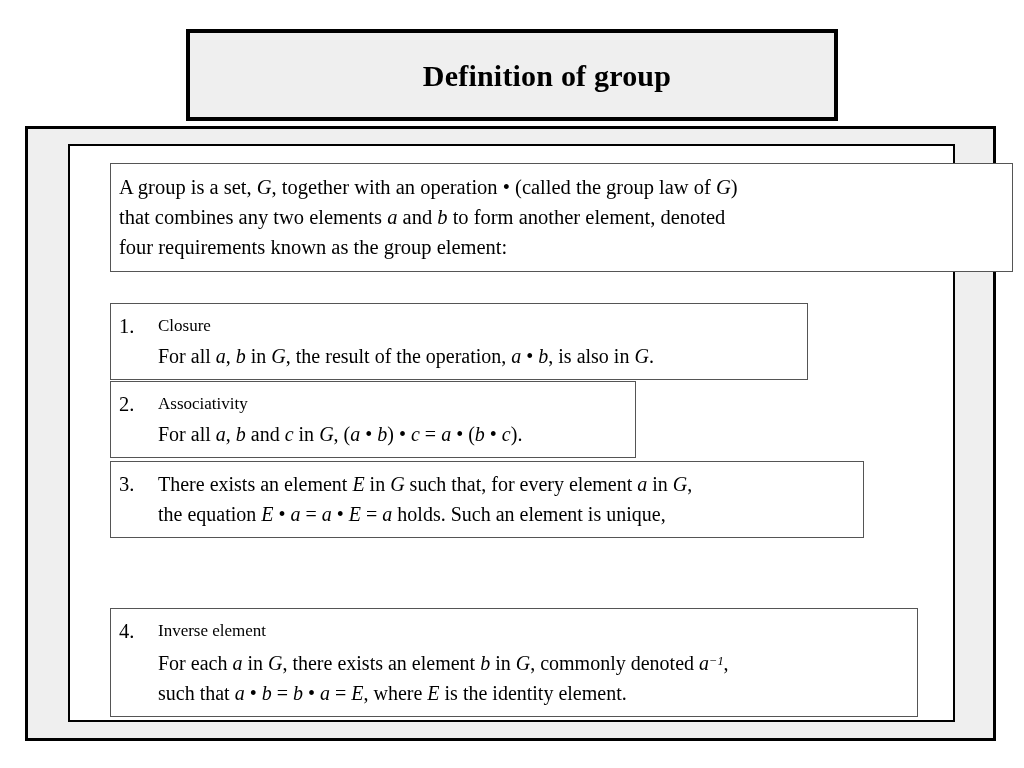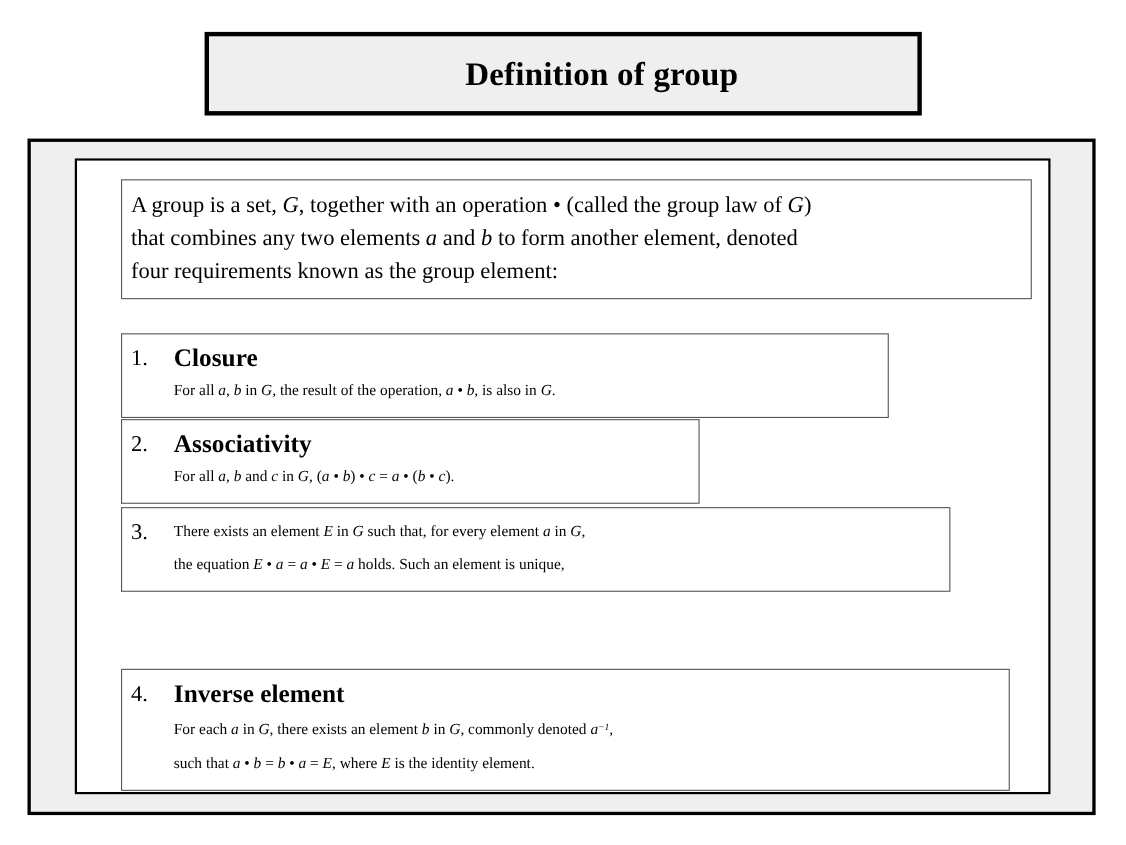--- a/index.html
+++ b/index.html
@@ -15,21 +15,21 @@
     position: relative;
     overflow: hidden;
   }
 
   
   #title-box {
     position: absolute;
     left: 186px;
     top: 29px;
     width: 652px;
-    height: 76px;
+    height: 92px;
     box-sizing: border-box;
     border: 4px solid #000000;
     background: #efefef;
     display: flex;
     align-items: center;
     justify-content: center;
     padding-left: 70px;
   }
   #title-text {
     font-size: 30px;
@@ -73,48 +73,47 @@
   .para {
     font-size: 20.5px;
     line-height: 30px;
     white-space: nowrap;
   }
 
   
   #def-box {
     left: 110px;
     top: 163px;
-    width: 828px;
+    width: 903px;
   }
 
   
   .axiom-box {
     padding: 7px 10px 8px 8px;
   }
   .axiom-row {
     display: flex;
     align-items: flex-start;
   }
   .axiom-num {
     width: 39px;
     flex: 0 0 39px;
     font-size: 20.5px;
     line-height: 30px;
   }
   .axiom-body {
     flex: 1 1 auto;
   }
   .axiom-title {
-    font-size: 23px;
-    line-height: 30px;
-    white-space: nowrap;
-    font-weight: bold;
+    font-size: 17px;
+    line-height: 30px;
+    white-space: nowrap;
   }
   .axiom-line {
-    font-size: 14px;
+    font-size: 20px;
     line-height: 30px;
     white-space: nowrap;
   }
 
   #axiom-box-1 { left: 110px; top: 303px; width: 698px; }
   #axiom-box-2 { left: 110px; top: 381px; width: 526px; }
   #axiom-box-3 { left: 110px; top: 461px; width: 754px; }
   #axiom-box-4 { left: 110px; top: 608px; width: 808px; }
 
   i.v { font-style: italic; }

